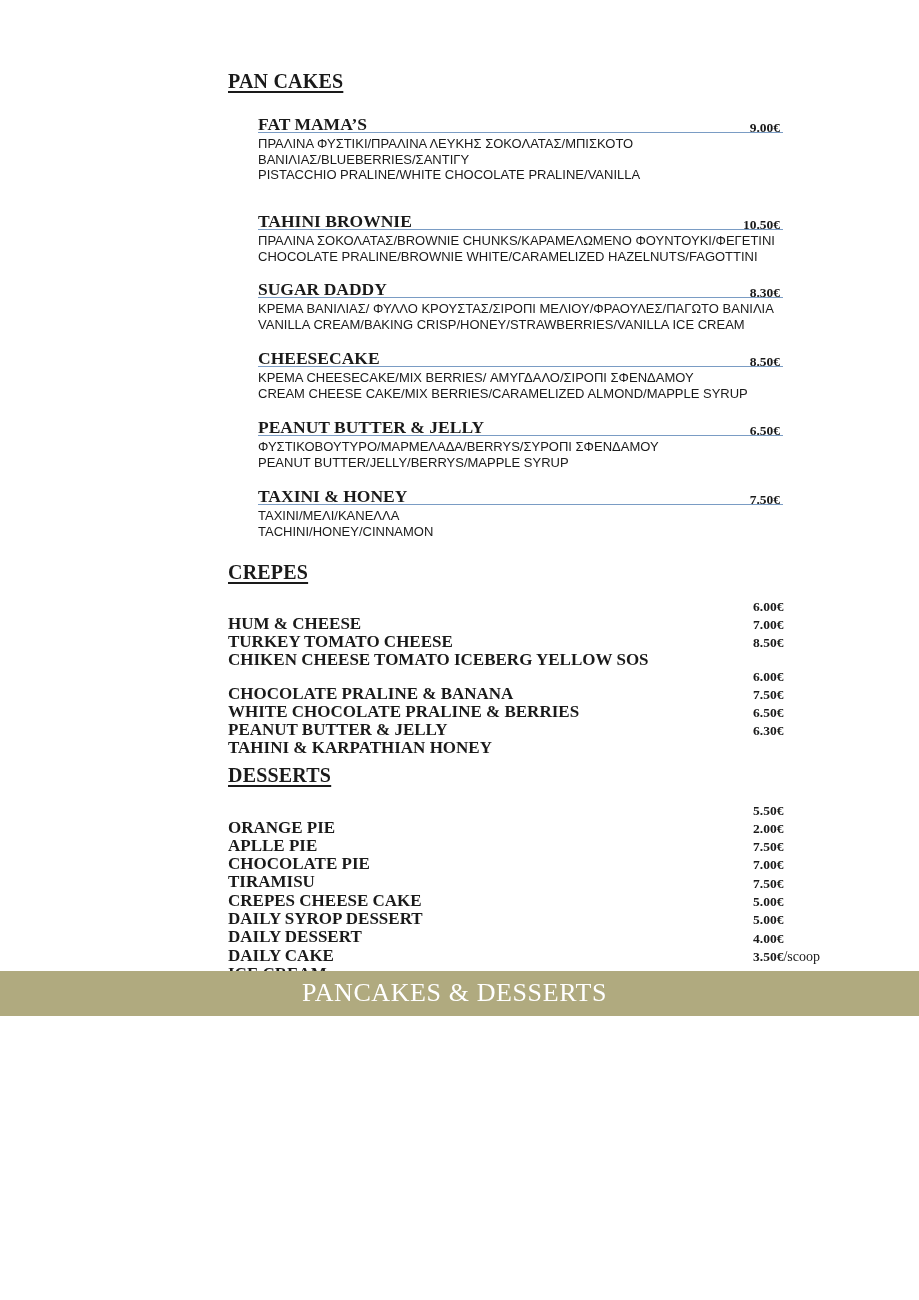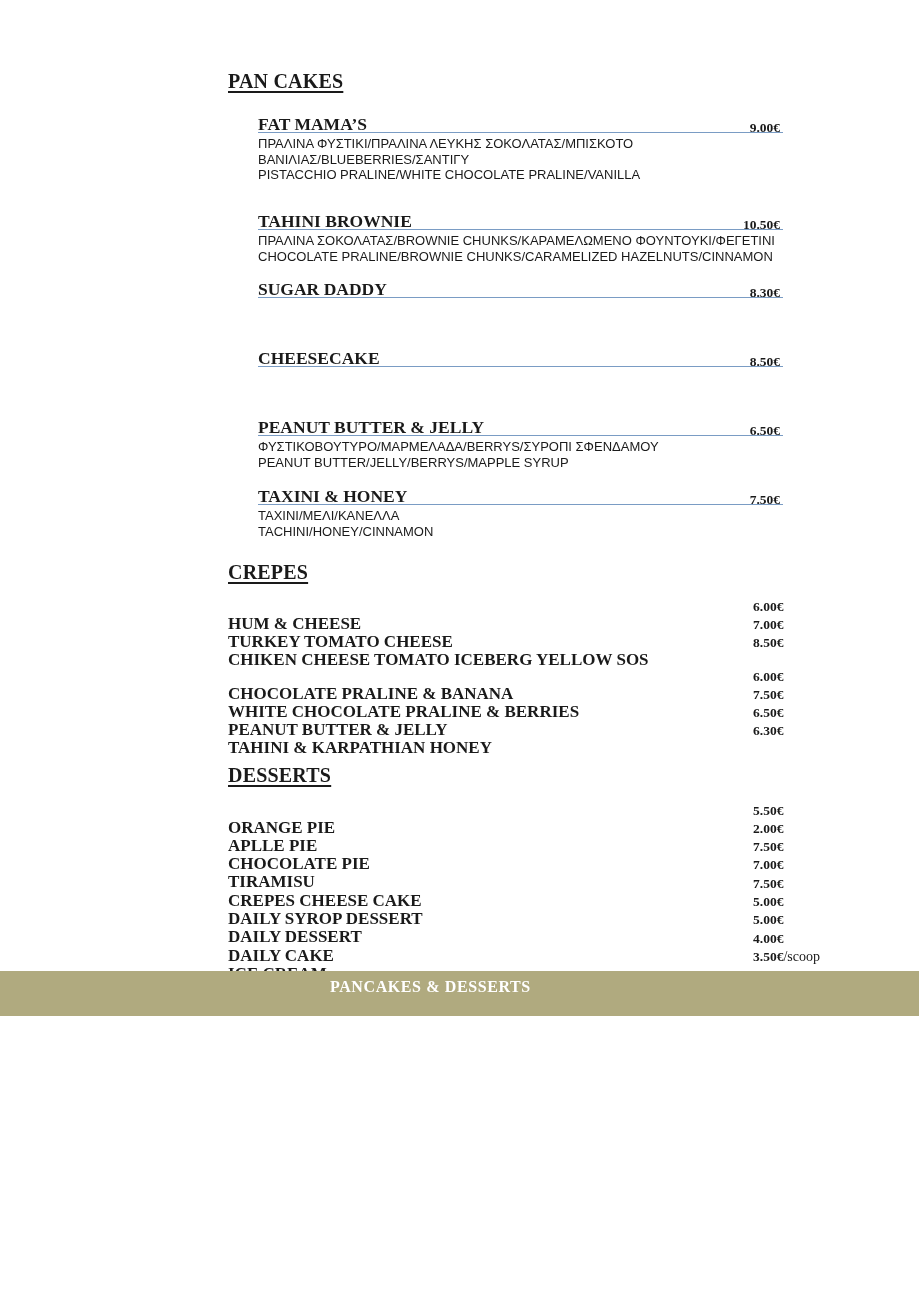--- a/index.html
+++ b/index.html
@@ -41,21 +41,21 @@
     font-weight: bold; font-size: 13.5px; white-space: nowrap; margin-left: 45px;
   }
   .row-price .unit { font-weight: normal; font-size: 14px; }
   .banner {
     position: absolute; left: 0; top: 971px; width: 919px; height: 45px;
     background: #b0aa7f;
   }
   .banner-text {
     position: absolute; left: 302px; top: 7px;
     font-family: "Liberation Serif", "DejaVu Serif", serif;
-    font-weight: bold; font-size: 16px; color: #ffffff; letter-spacing: 0.6px; white-space: nowrap; margin-left: 28px;
+    font-weight: normal; font-size: 26px; color: #ffffff; letter-spacing: 0.6px; white-space: nowrap;
   }
 </style>
 </head>
 <body>
 
 <div class="page">
 
   <div class="section-title" style="top:70px">PAN CAKES</div>
 
   <div class="pc-item" style="top:110px">
@@ -70,36 +70,44 @@
     </div>
   </div>
 
   <div class="pc-item" style="top:207px">
     <div class="pc-head">
         <span class="pc-name">TAHINI BROWNIE</span>
         <span class="pc-price">10.50€</span>
       </div>
     <div class="pc-desc">
       <div>ΠΡΑΛΙΝΑ ΣΟΚΟΛΑΤΑΣ/BROWNIE CHUNKS/ΚΑΡΑΜΕΛΩΜΕΝΟ ΦΟΥΝΤΟΥΚΙ/ΦΕΓΕΤΙΝΙ</div>
-      <div>CHOCOLATE PRALINE/BROWNIE CHUNKS/CARAMELIZED HAZELNUTS/CINNAMON</div>
+      <div>CHOCOLATE PRALINE/BROWNIE WHITE/CARAMELIZED HAZELNUTS/FAGOTTINI</div>
     </div>
   </div>
 
   <div class="pc-item" style="top:275px">
     <div class="pc-head">
         <span class="pc-name">SUGAR DADDY</span>
         <span class="pc-price">8.30€</span>
       </div>
+    <div class="pc-desc">
+      <div>ΚΡΕΜΑ ΒΑΝΙΛΙΑΣ/ ΦΥΛΛΟ ΚΡΟΥΣΤΑΣ/ΣΙΡΟΠΙ ΜΕΛΙΟΥ/ΦΡΑΟΥΛΕΣ/ΠΑΓΩΤΟ ΒΑΝΙΛΙΑ</div>
+      <div>VANILLA CREAM/BAKING CRISP/HONEY/STRAWBERRIES/VANILLA ICE CREAM</div>
+    </div>
   </div>
 
   <div class="pc-item" style="top:344px">
     <div class="pc-head">
         <span class="pc-name">CHEESECAKE</span>
         <span class="pc-price">8.50€</span>
       </div>
+    <div class="pc-desc">
+      <div>ΚΡΕΜΑ CHEESECAKE/MIX BERRIES/ ΑΜΥΓΔΑΛΟ/ΣΙΡΟΠΙ ΣΦΕΝΔΑΜΟΥ</div>
+      <div>CREAM CHEESE CAKE/MIX BERRIES/CARAMELIZED ALMOND/MAPPLE SYRUP</div>
+    </div>
   </div>
 
   <div class="pc-item" style="top:413px">
     <div class="pc-head">
         <span class="pc-name">PEANUT BUTTER &amp; JELLY</span>
         <span class="pc-price">6.50€</span>
       </div>
     <div class="pc-desc">
       <div>ΦΥΣΤΙΚΟΒΟΥΤΥΡΟ/ΜΑΡΜΕΛΑΔΑ/BERRYS/ΣΥΡΟΠΙ ΣΦΕΝΔΑΜΟΥ</div>
       <div>PEANUT BUTTER/JELLY/BERRYS/MAPPLE SYRUP</div>

